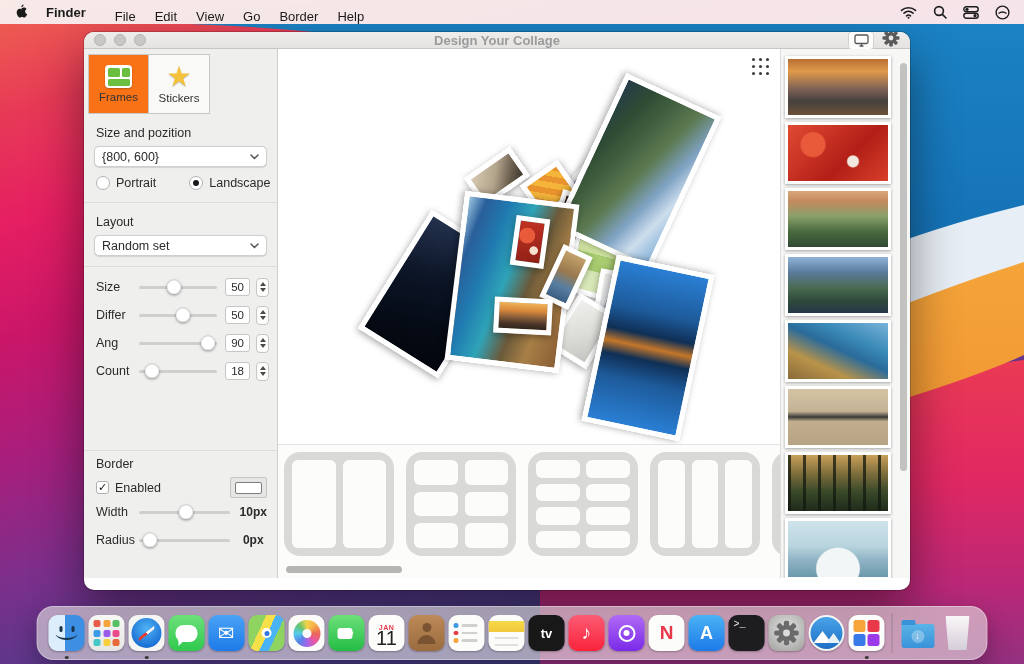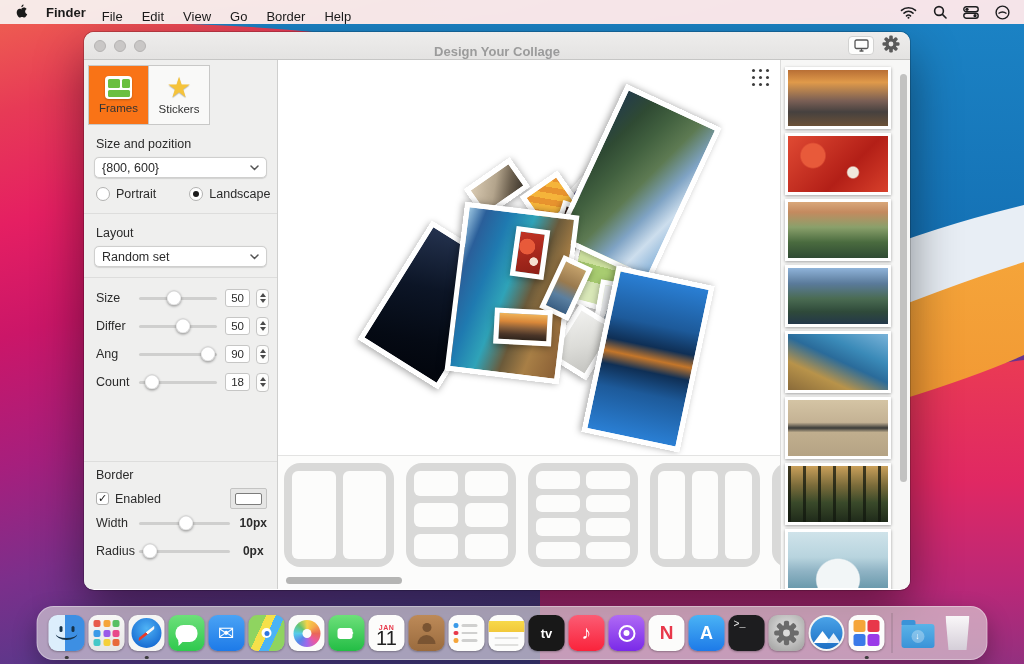--- a/index.html
+++ b/index.html
@@ -7,30 +7,30 @@
   body { font-family:"Liberation Sans","DejaVu Sans",sans-serif; position:relative;
          background:linear-gradient(165deg,#ef6450 0%,#e73a56 12%,#e51f62 24%,#cb1668 36%,#a61f7d 50%,#7c2f8b 62%,#55398a 74%,#3a3a78 88%,#2c3567 100%); }
   .wallpaper { position:absolute; inset:0; width:1024px; height:664px; }
 
   
   .menubar { position:absolute; top:0; left:0; right:0; height:24px;
     background:rgba(247,245,244,0.92); display:flex; align-items:center;
     padding:0 14px; font-size:13px; color:#1a1a1a; z-index:50; }
   .menubar .apple { margin-right:18px; display:flex; align-items:center; }
   .menubar .mi { margin-right:19px;margin-top:9px; }
-  .menubar .appname { font-weight:bold; margin-right:16px; }
+  .menubar .appname { font-weight:bold; margin-right:29px; }
   .mb-right { margin-left:auto; display:flex; align-items:center; gap:16px; }
   .mb-right svg { display:block; }
 
   
   .window { position:absolute; left:84px; top:32px; width:826px; height:558px;
     background:#fff; border-radius:10px; overflow:hidden;
     box-shadow:0 22px 50px rgba(0,0,0,.45), 0 0 0 1px rgba(0,0,0,.18); z-index:10; }
-  .titlebar { height:28px; background:linear-gradient(#eeedec,#e4e3e2);
-    border-bottom:1px solid #c6c6c5; position:relative; display:flex; align-items:flex-end; }
+  .titlebar { height:17px; background:linear-gradient(#eeedec,#e4e3e2);
+    border-bottom:1px solid #c6c6c5; position:relative; display:flex; align-items:center; }
   .lights { position:absolute; left:10px; top:0; bottom:0; display:flex; align-items:center; gap:8px; }
   .light { width:12px; height:12px; border-radius:50%; background:#c9c7c6; border:1px solid #b5b3b2; }
   .wtitle { flex:1; text-align:center; font-size:13px; font-weight:bold; color:#9b9b9b; }
   .tb-icons { position:absolute; right:10px; top:0; bottom:0; display:flex; align-items:center; gap:8px; }
   .tb-btn { width:26px; height:19px; background:#fdfdfc; border:1px solid #d2d2d1; border-radius:4px;
     display:flex; align-items:center; justify-content:center; }
 
   .wcontent { display:flex; height:529px; }
 
   

